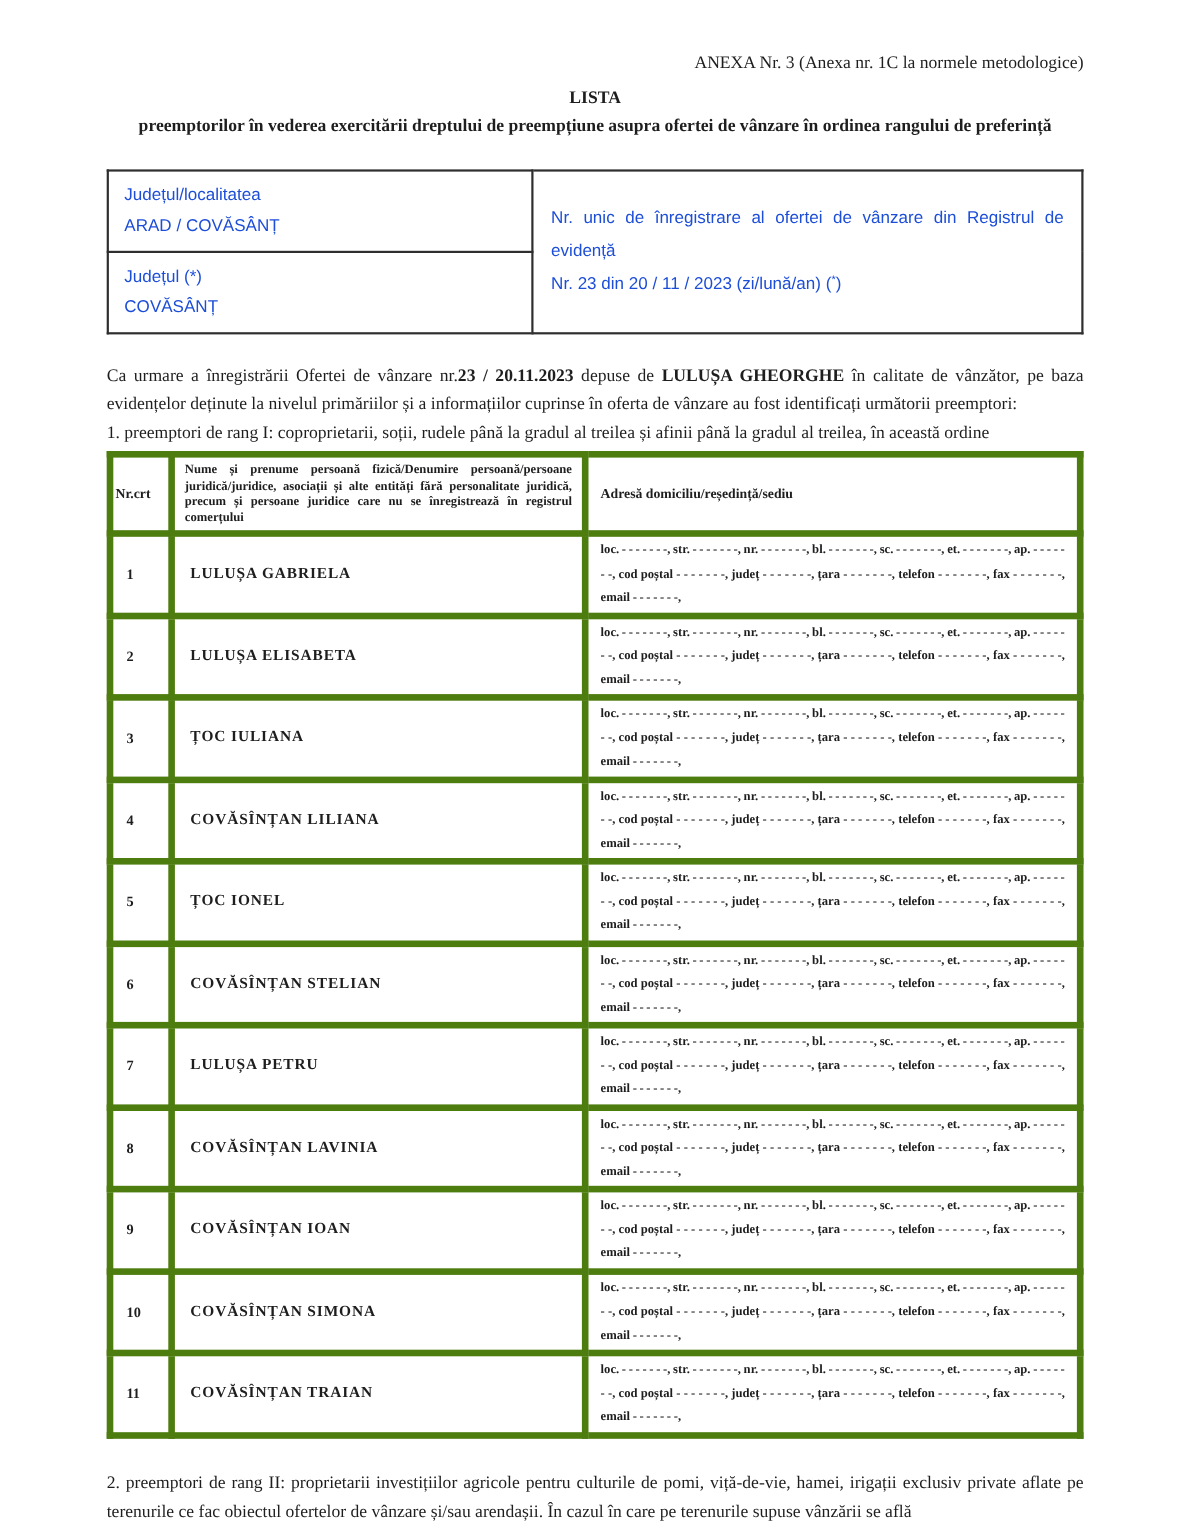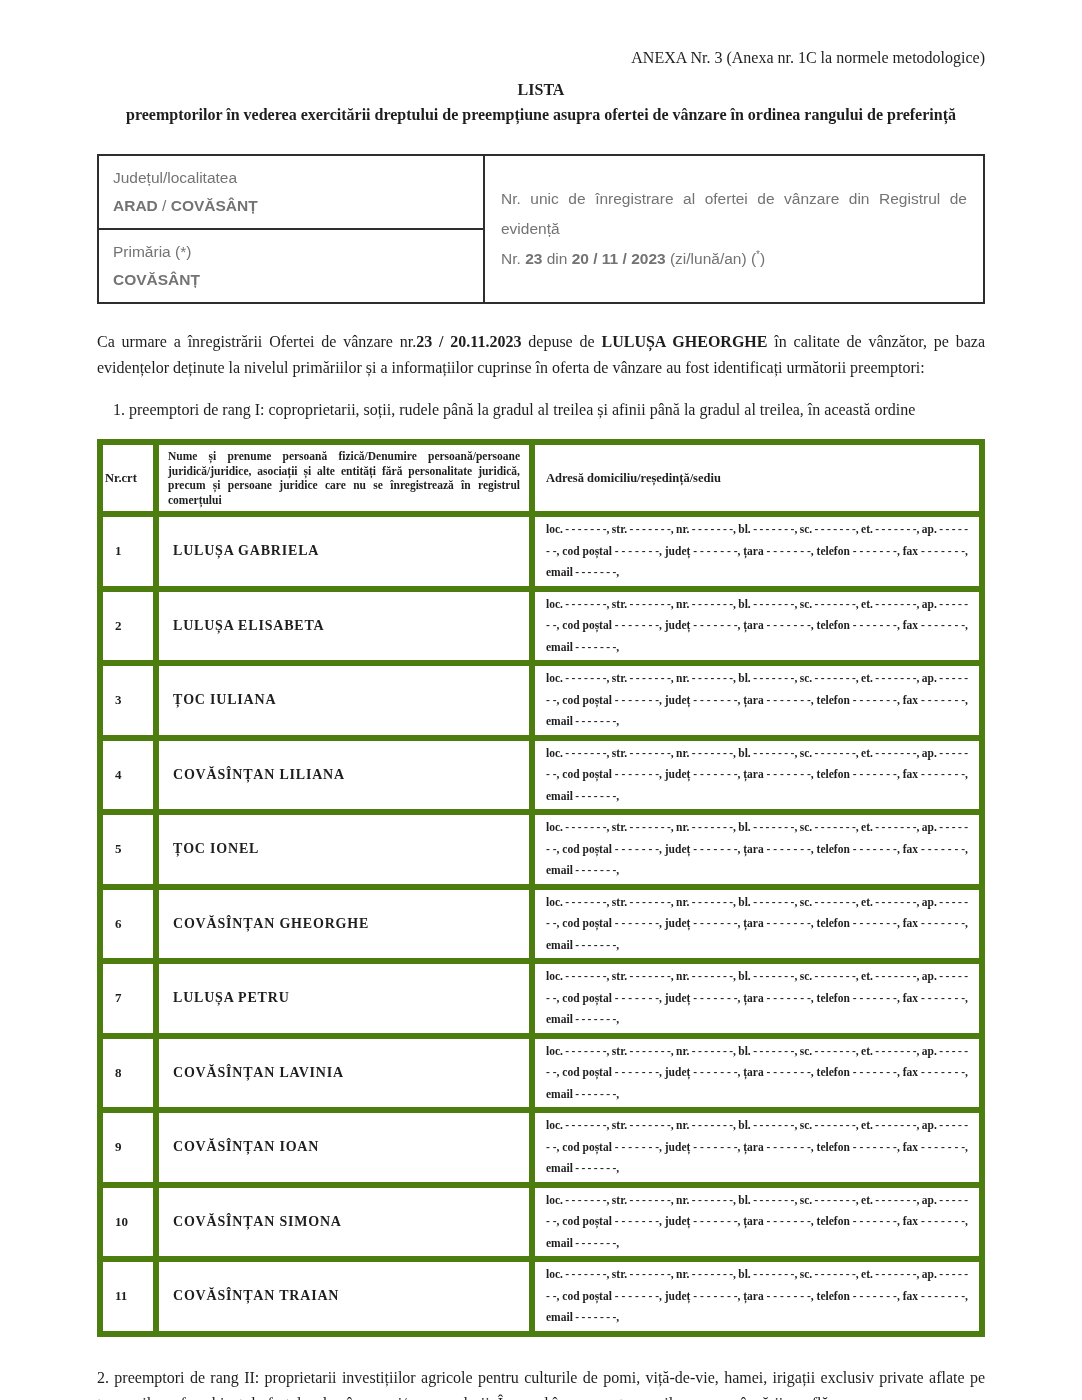--- a/index.html
+++ b/index.html
@@ -34,52 +34,52 @@
     font-size: 16px;
     line-height: 25px;
   }
   
   table.info-table {
     width: 100%;
     border-collapse: collapse;
     margin-top: 27px;
     table-layout: fixed;
     font-family: "Liberation Sans", sans-serif;
-    color: #737373;
+    color: #1d4ed8;
   }
   table.info-table td {
     border: 2px solid #2e2e2e;
     vertical-align: middle;
   }
   td.info-left {
     width: 356px;
     padding: 8px 14px;
     font-size: 15.5px;
     line-height: 28px;
   }
   td.info-right {
     padding: 6px 16px;
     font-size: 15.5px;
     line-height: 30px;
     vertical-align: top;
     margin-left: 35px;
   }
   .info-right .just { text-align: justify; }
-  .info-value { font-weight: bold; }
+  .info-value { font-weight: normal; }
   .sep { font-weight: normal; }
   sup.star { font-size: 10px; vertical-align: super; line-height: 0; }
   
   p.intro {
     margin: 25px 0 0 0;
     font-size: 16px;
     line-height: 26px;
     text-align: justify;
   }
   p.rank-line {
-    margin: 16px;
+    margin: 0;
     font-size: 16px;
     line-height: 26px;
   }
   
   table.main-table {
     width: 100%;
     border-collapse: collapse;
     table-layout: fixed;
     margin-top: 3px;
   }
@@ -154,21 +154,21 @@
           <div>Județul/localitatea</div>
           <div><span class="info-value">ARAD</span><span class="sep"> / </span><span class="info-value">COVĂSÂNȚ</span></div>
         </td>
         <td class="info-right" rowspan="2">
           <div class="just">Nr. unic de înregistrare al ofertei de vânzare din Registrul de evidență</div>
           <div><span>Nr. </span><span class="info-value">23</span><span> din </span><span class="info-value">20 / 11 / 2023</span><span> (zi/lună/an) (</span><sup class="star">*</sup><span>)</span></div>
         </td>
       </tr>
       <tr>
         <td class="info-left">
-          <div>Primăria (*)</div>
+          <div>Județul (*)</div>
           <div class="info-value">COVĂSÂNȚ</div>
         </td>
       </tr>
     </tbody>
   </table>
 
   <p class="intro"><span>Ca urmare a înregistrării Ofertei de vânzare nr.</span><b>23 / 20.11.2023</b><span> depuse de </span><b>LULUȘA GHEORGHE</b><span> în calitate de vânzător, pe baza evidențelor deținute la nivelul primăriilor și a informațiilor cuprinse în oferta de vânzare au fost identificați următorii preemptori:</span></p>
 
   <p class="rank-line">1. preemptori de rang I: coproprietarii, soții, rudele până la gradul al treilea și afinii până la gradul al treilea, în această ordine</p>
 
@@ -206,21 +206,21 @@
   </tr>
 
   <tr>
     <td class="c-nr">5</td>
     <td class="c-name">ȚOC IONEL</td>
     <td class="c-addr">loc. - - - - - - -, str. - - - - - - -, nr. - - - - - - -, bl. - - - - - - -, sc. - - - - - - -, et. - - - - - - -, ap. - - - - - - -, cod poștal - - - - - - -, județ - - - - - - -, țara - - - - - - -, telefon - - - - - - -, fax - - - - - - -, email - - - - - - -,</td>
   </tr>
 
   <tr>
     <td class="c-nr">6</td>
-    <td class="c-name">COVĂSÎNȚAN GHEORGHE</td>
+    <td class="c-name">COVĂSÎNȚAN STELIAN</td>
     <td class="c-addr">loc. - - - - - - -, str. - - - - - - -, nr. - - - - - - -, bl. - - - - - - -, sc. - - - - - - -, et. - - - - - - -, ap. - - - - - - -, cod poștal - - - - - - -, județ - - - - - - -, țara - - - - - - -, telefon - - - - - - -, fax - - - - - - -, email - - - - - - -,</td>
   </tr>
 
   <tr>
     <td class="c-nr">7</td>
     <td class="c-name">LULUȘA PETRU</td>
     <td class="c-addr">loc. - - - - - - -, str. - - - - - - -, nr. - - - - - - -, bl. - - - - - - -, sc. - - - - - - -, et. - - - - - - -, ap. - - - - - - -, cod poștal - - - - - - -, județ - - - - - - -, țara - - - - - - -, telefon - - - - - - -, fax - - - - - - -, email - - - - - - -,</td>
   </tr>
 
   <tr>

